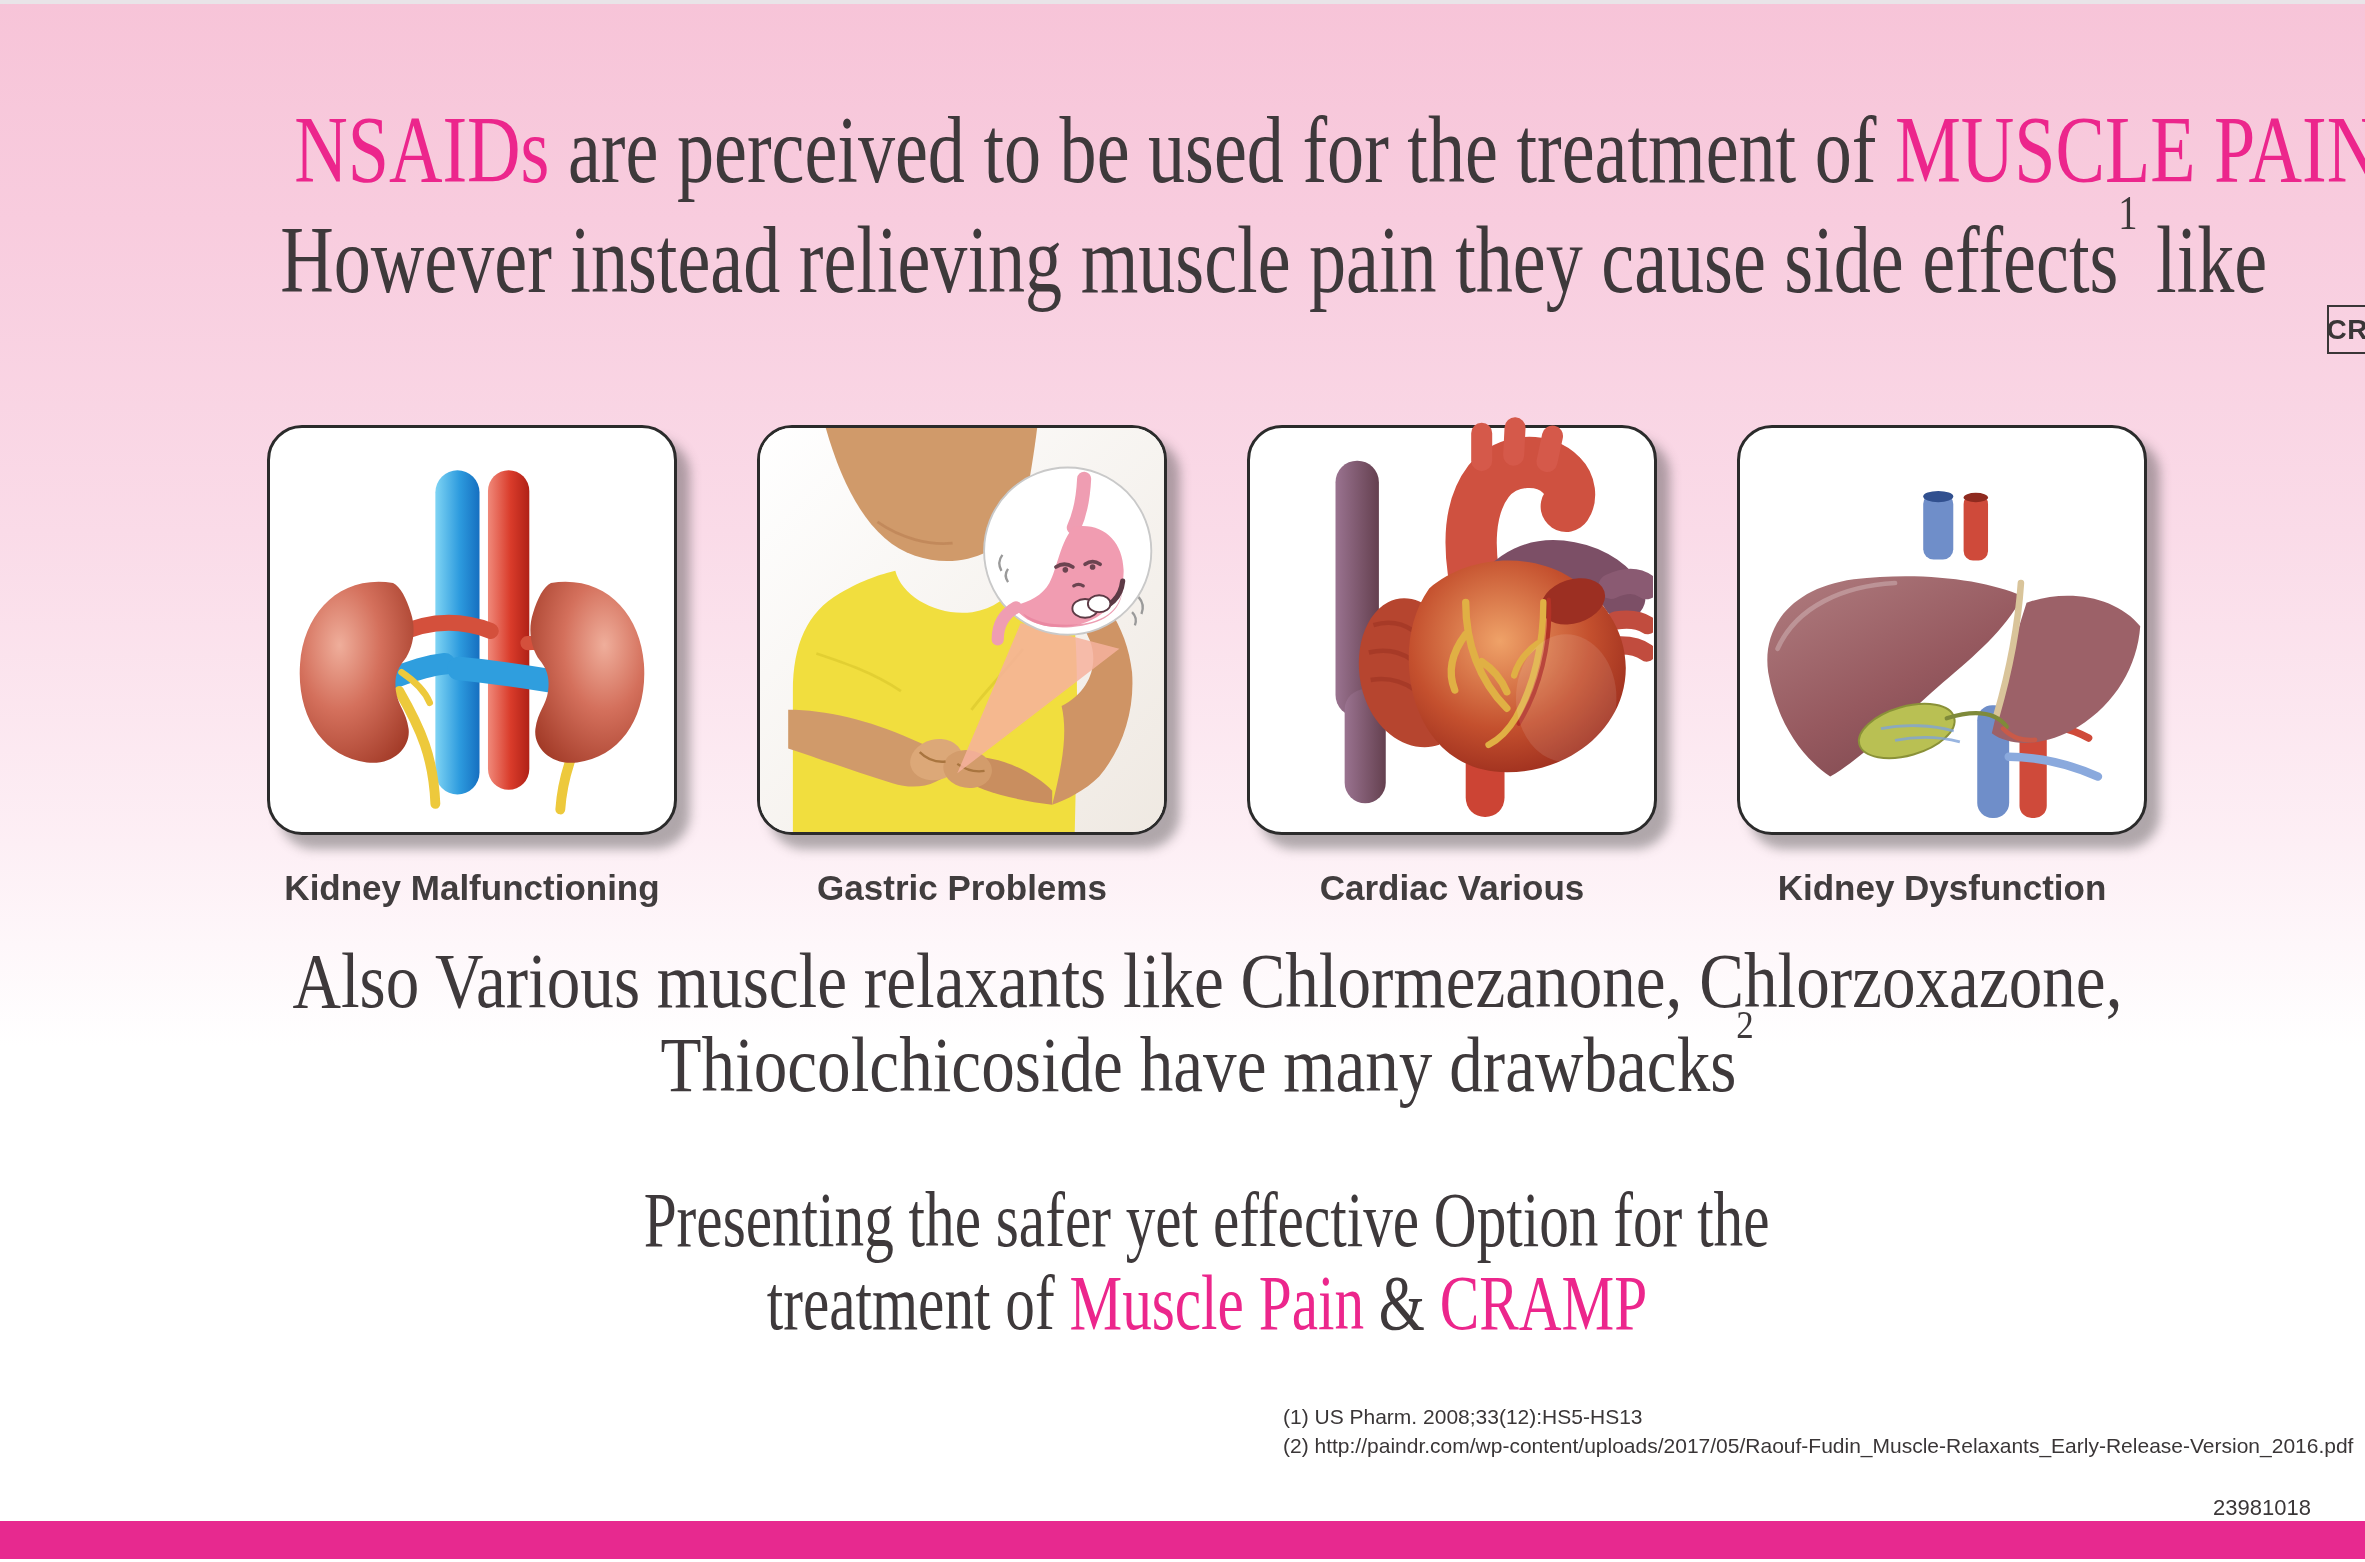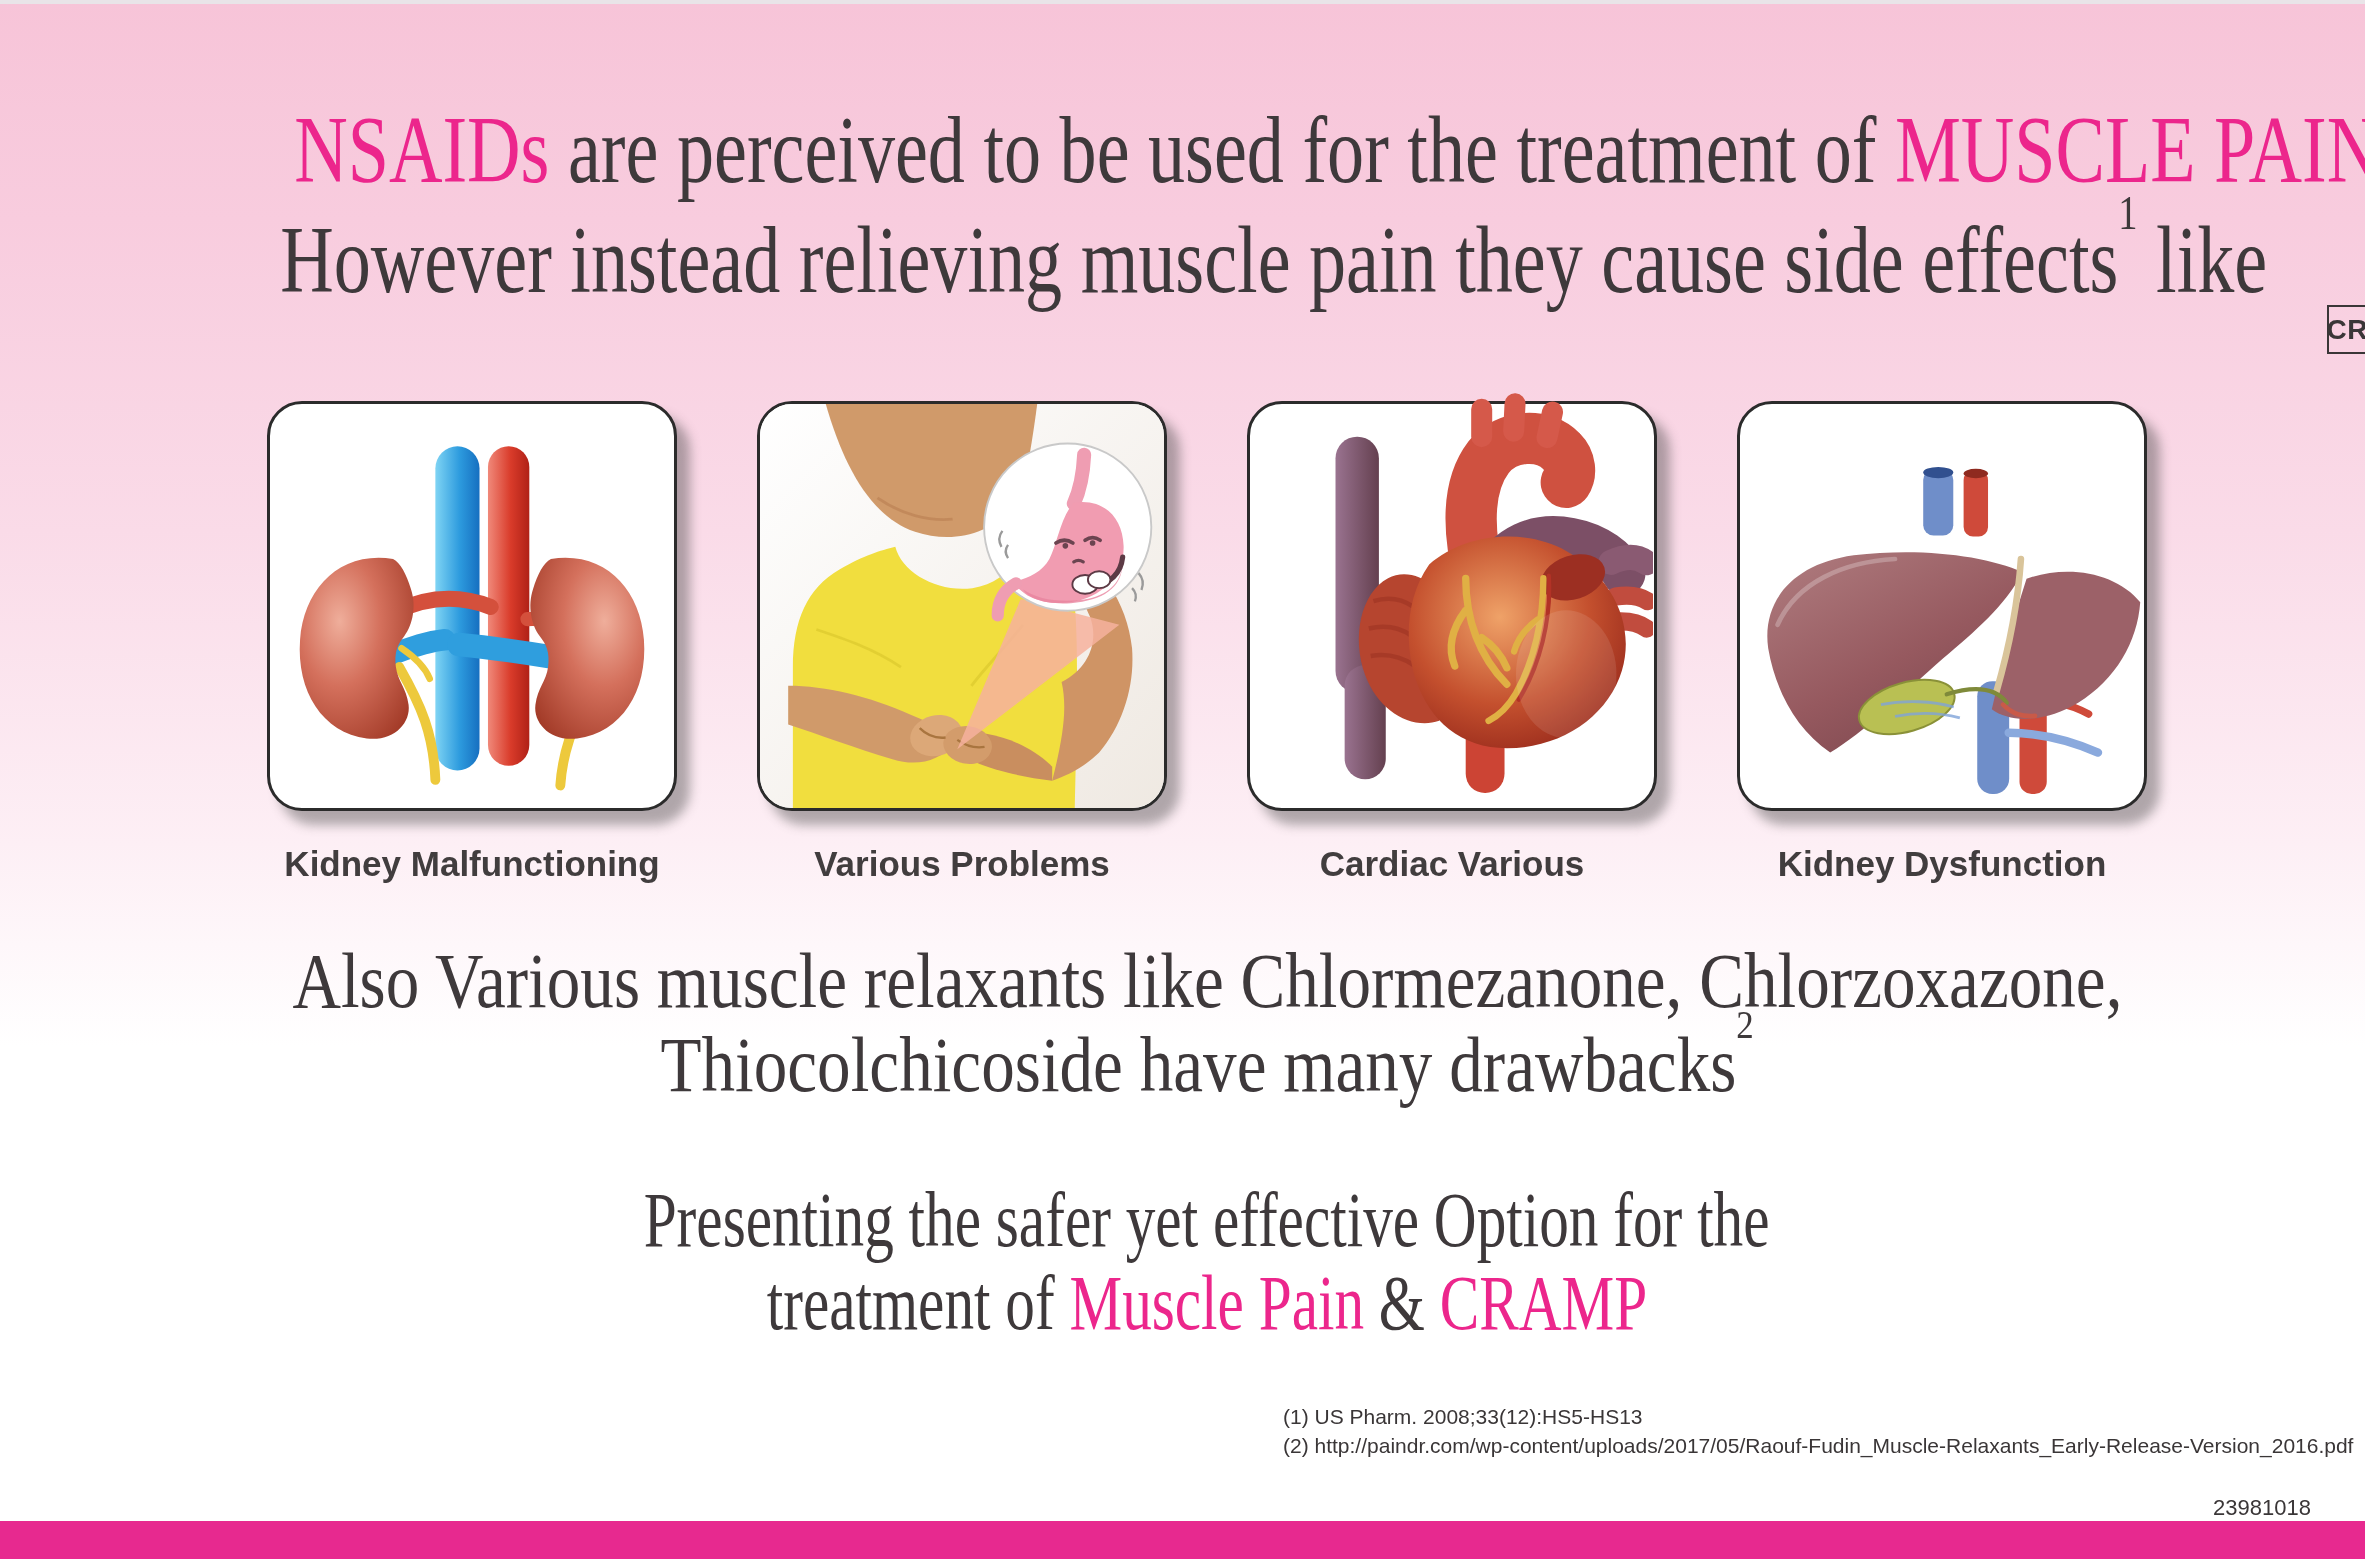--- a/index.html
+++ b/index.html
@@ -23,21 +23,21 @@
   .pr2{top:1263px;font-size:79px;}
   .badge{
     position:absolute;top:305px;right:3.8px;width:79px;height:45px;
     border:2.4px solid #3A3637;display:flex;align-items:center;justify-content:center;
     font-family:"Liberation Sans",sans-serif;font-weight:bold;font-size:28px;color:#3A3637;letter-spacing:0.5px;
   }
   .cards{
     position:absolute;top:401px;left:50%;transform:translateX(-50%);
     display:flex;gap:80px;
   }
-  .cardwrap{width:410px;display:flex;flex-direction:column;align-items:center;}
+  .cardwrap{width:410px;display:flex;flex-direction:column;align-items:center;margin-top:24px;}
   .card{
     position:relative;width:410px;height:410px;box-sizing:border-box;
     background:#ffffff;border:3.3px solid #2B2B2B;border-radius:35px;
     box-shadow:12.3px 14px 10.4px rgba(70,70,70,0.42);
   }
   .clip{overflow:hidden;}
   .card svg.fill{position:absolute;inset:0;width:100%;height:100%;}
   .card svg.heartart{position:absolute;top:-24.6px;left:50%;transform:translateX(-50%);width:402px;height:426px;z-index:2;}
   .cardlabel{
     margin-top:33px;font-family:"Liberation Sans",sans-serif;font-weight:bold;
@@ -148,21 +148,21 @@
               <circle cx="708" cy="296" r="6" fill="#6B4450"></circle>
             <path d="M668,336 Q678,330 688,336" stroke="#6B4450" stroke-width="7" fill="none" stroke-linecap="round"></path>
             <path d="M772,326 C768,362 744,382 714,386" stroke="#5C3A45" stroke-width="11" fill="none" stroke-linecap="round"></path>
             <ellipse cx="692" cy="384" rx="27" ry="20" fill="#FFFFFF" stroke="#5C3A45" stroke-width="4"></ellipse>
             <ellipse cx="722" cy="374" rx="24" ry="18" fill="#FFFFFF" stroke="#5C3A45" stroke-width="4"></ellipse>
             <path d="M528,300 q-10,14 0,28 M516,270 q-12,16 -2,34" stroke="#9A9A9A" stroke-width="5" fill="none"></path>
             <path d="M792,392 q12,12 6,28 M806,360 q14,16 6,36" stroke="#9A9A9A" stroke-width="5" fill="none"></path>
           </g>
         </svg>
       </div>
-      <div class="cardlabel">Various Problems</div>
+      <div class="cardlabel">Gastric Problems</div>
     </div>
 
     <div class="cardwrap">
       <div class="card">
         <svg class="heartart" viewBox="0 0 880 920">
           <defs>
             <radialGradient id="hg" cx="42%" cy="38%" r="75%">
               <stop offset="0%" stop-color="#EFA268"></stop>
                 <stop offset="55%" stop-color="#C4502E"></stop>
                 <stop offset="100%" stop-color="#8F2218"></stop>

